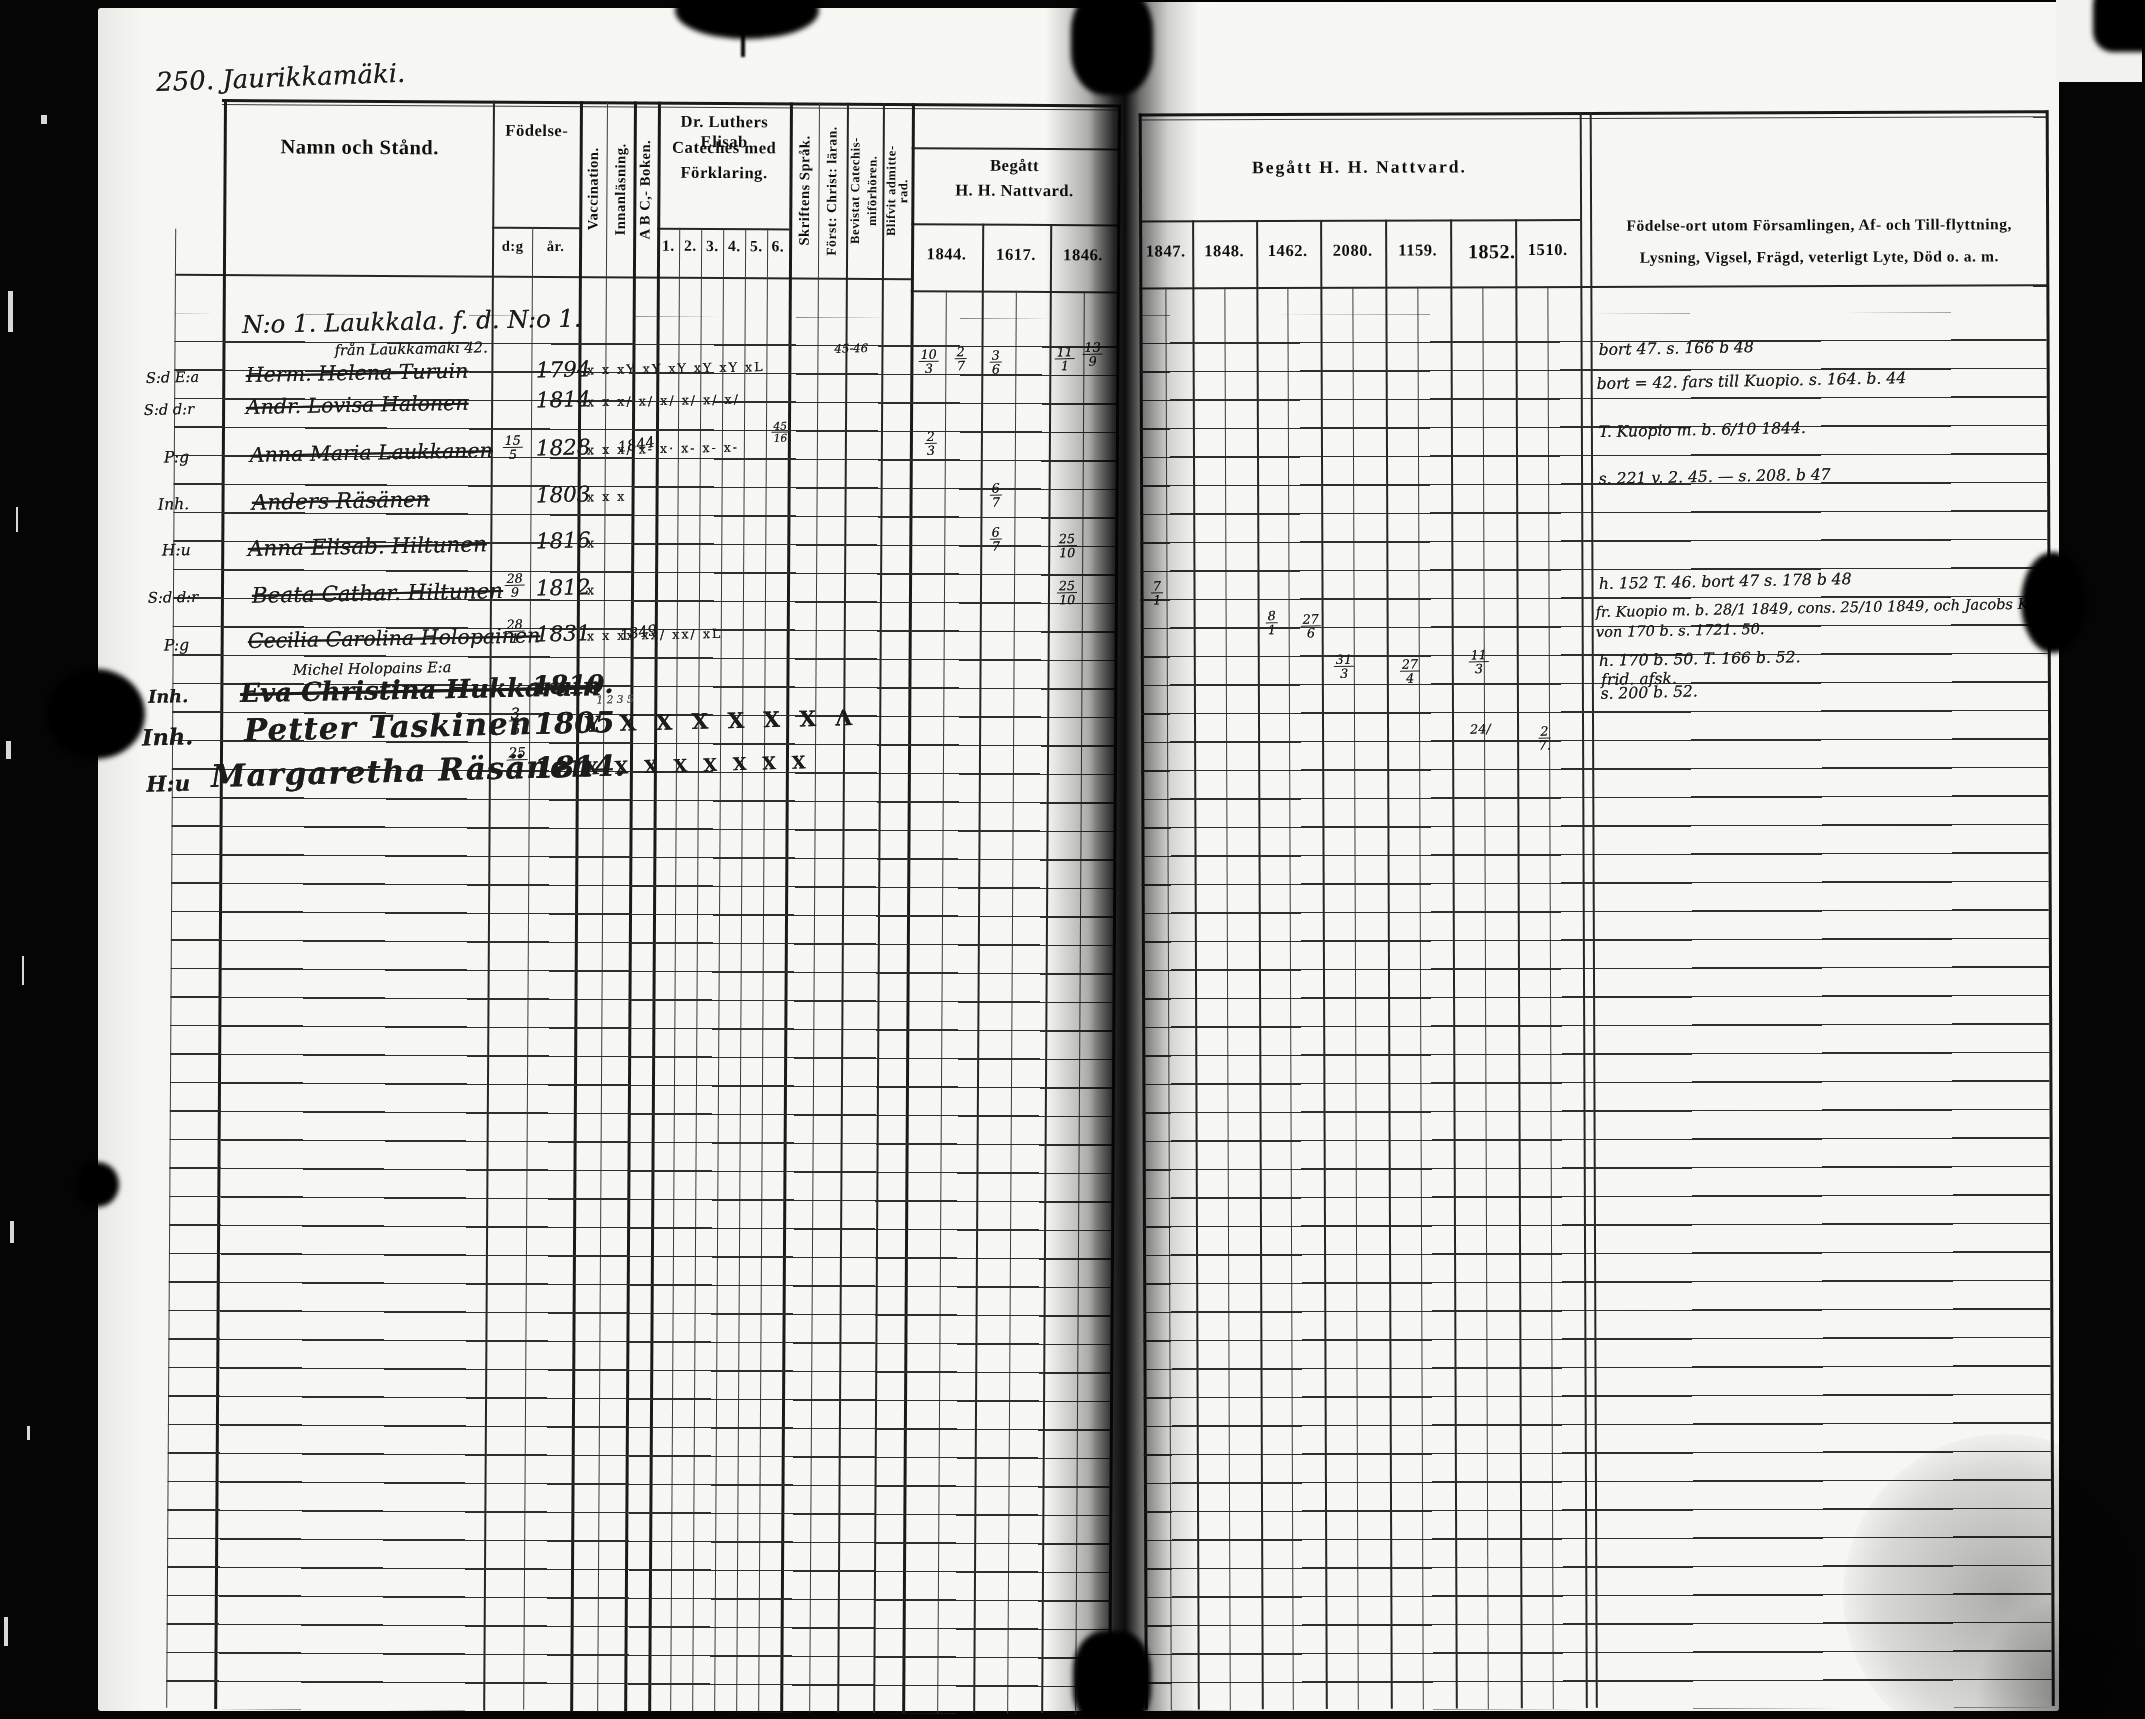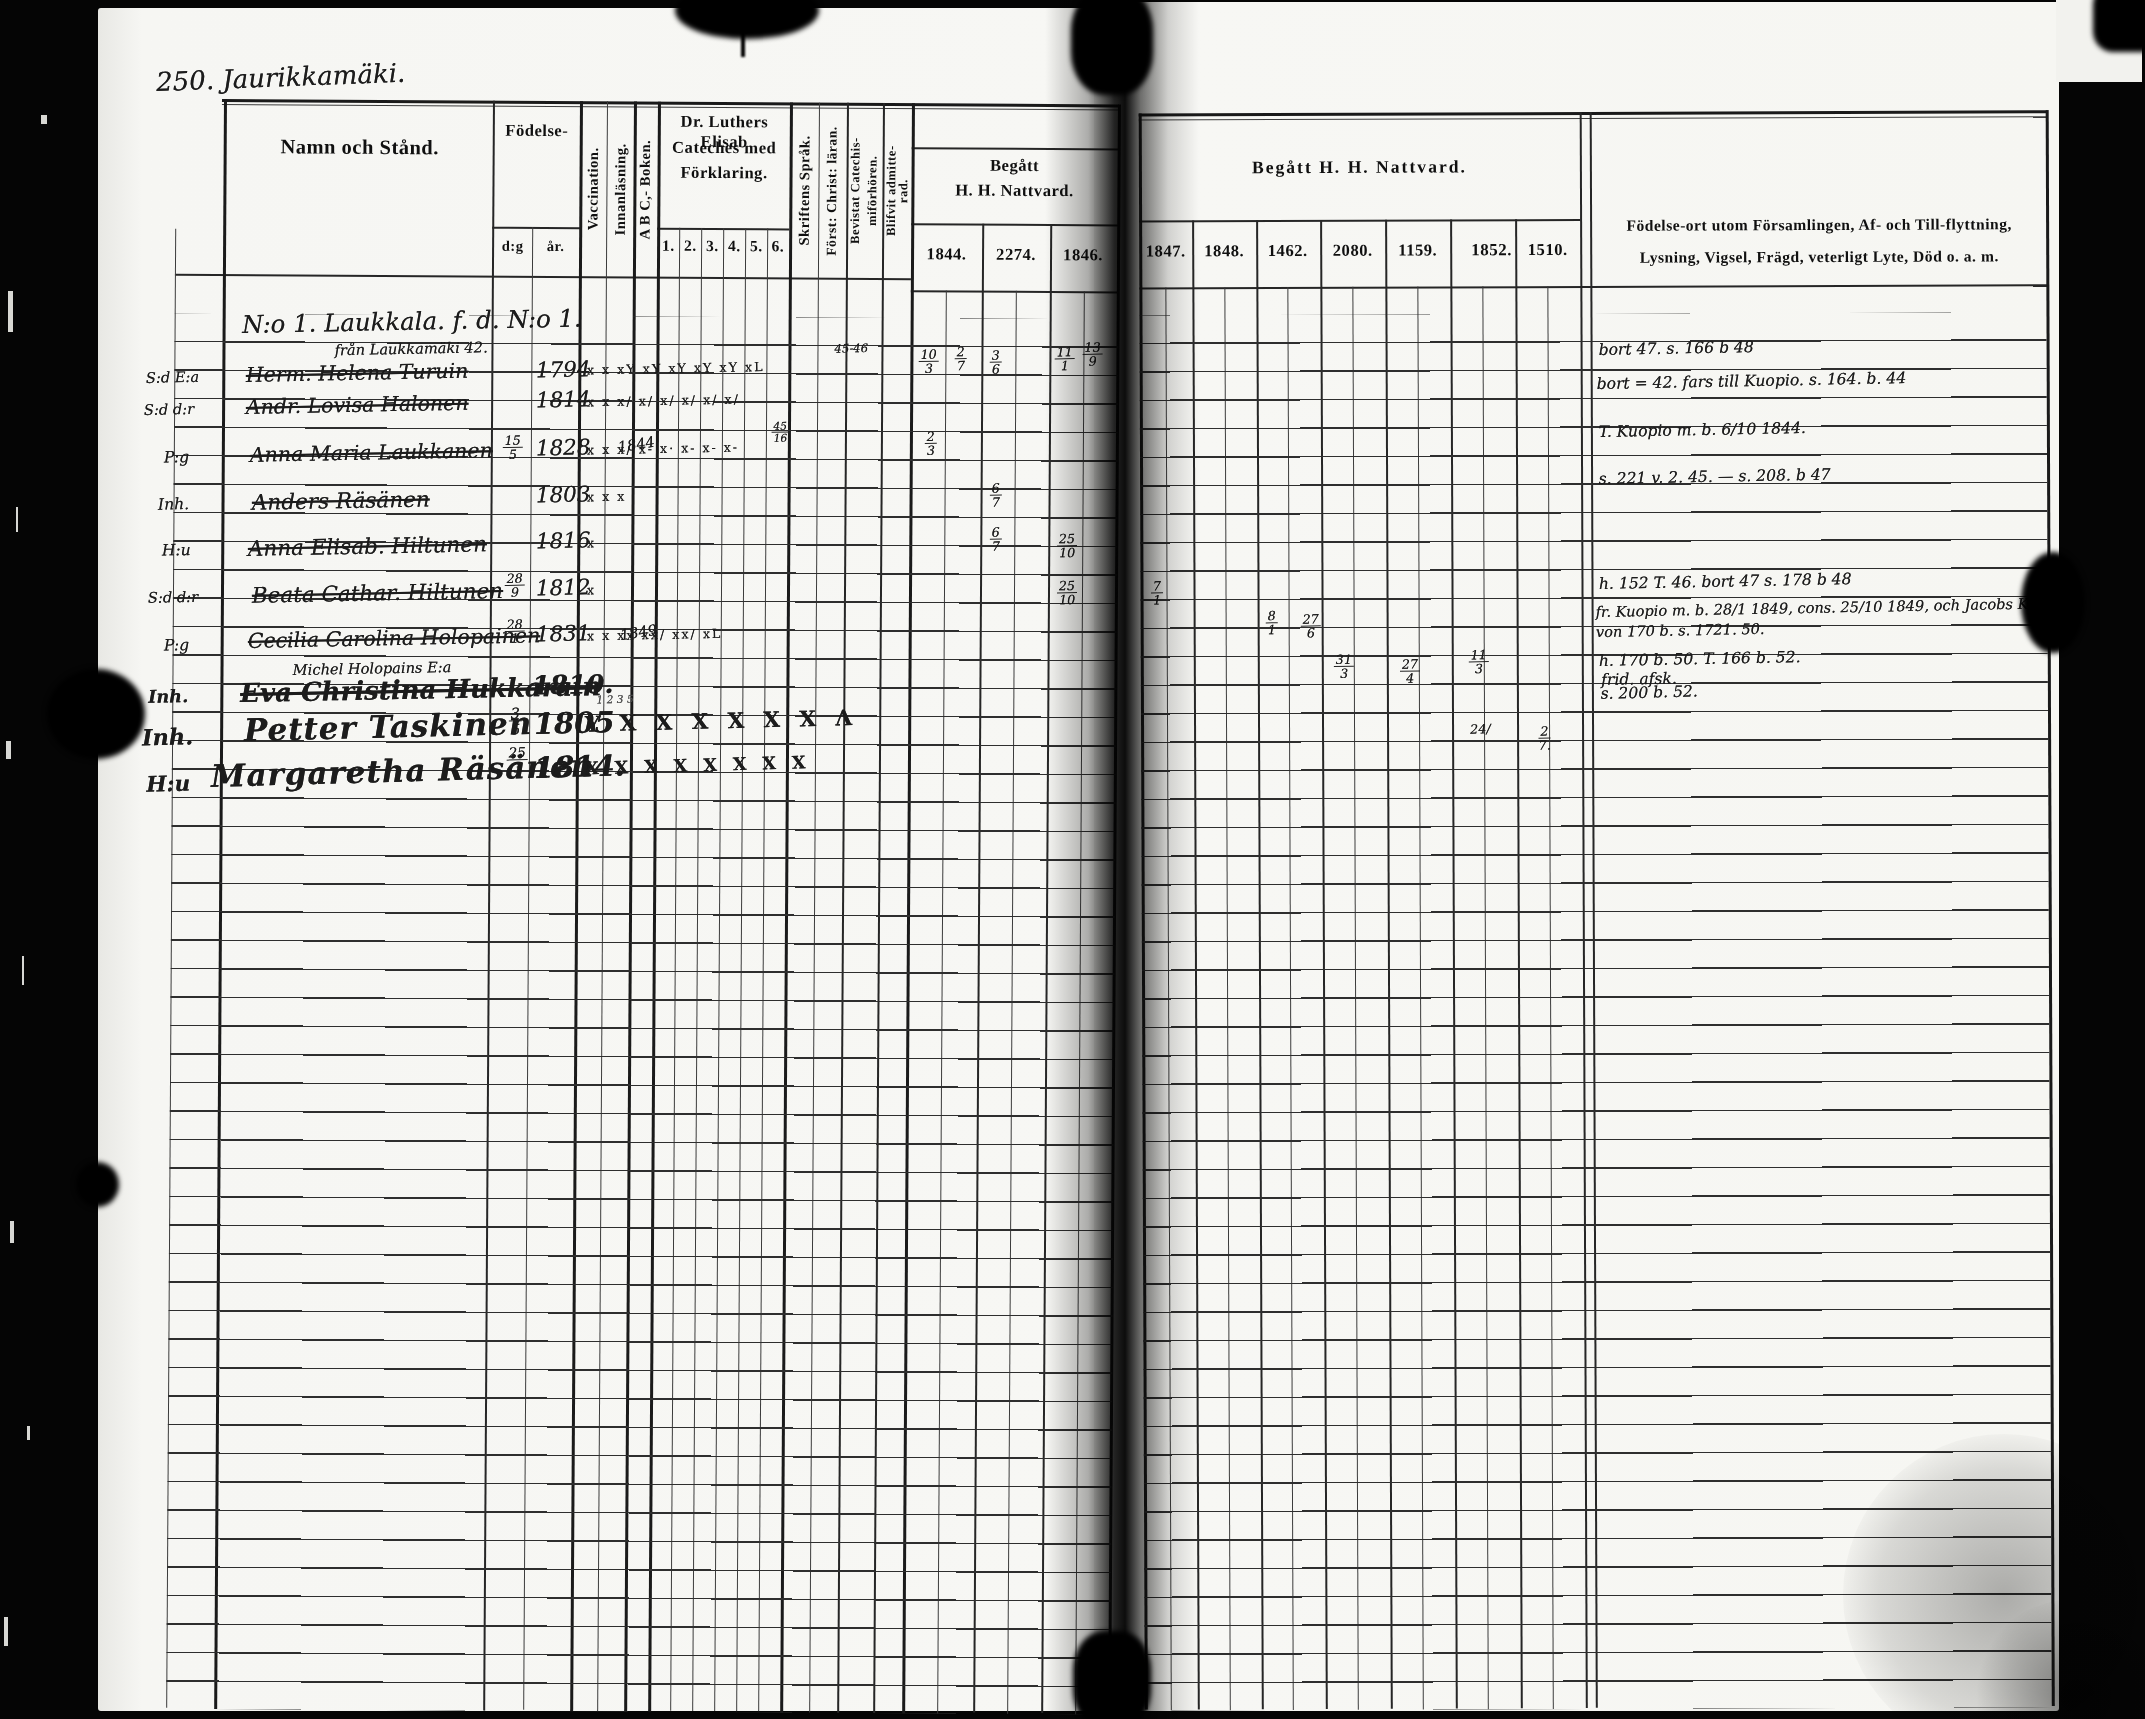--- a/index.html
+++ b/index.html
@@ -112,21 +112,21 @@
     <div class="pr" style="left:769px;top:234px;width:19.5px;font-size:15.6px;">6.</div>
     <div class="pr vert" style="left:794px;top:103px;width:22.4px;font-size:14.6px;">Skriftens Språk.</div>
     <div class="pr vert" style="left:822px;top:103px;width:21.5px;font-size:13.7px;">Först: Christ: läran.</div>
     <div class="pr vert" style="left:847px;top:103px;width:18.5px;font-size:12.7px;">Bevistat Catechis-</div>
     <div class="pr vert" style="left:865px;top:103px;width:16.6px;font-size:12.7px;">miförhören.</div>
     <div class="pr vert" style="left:885px;top:103px;width:14.6px;font-size:12.7px;">Blifvit admitte-</div>
     <div class="pr vert" style="left:898px;top:103px;width:12.7px;font-size:12.7px;">rad.</div>
     <div class="pr" style="left:912px;top:151px;width:206px;font-size:16.6px;">Begått</div>
     <div class="pr" style="left:912px;top:176px;width:206px;font-size:16.6px;">H. H. Nattvard.</div>
     <div class="pr" style="left:912px;top:240px;width:71px;font-size:16.6px;">1844.</div>
-    <div class="pr" style="left:983px;top:240px;width:68px;font-size:16.6px;">2274.</div>
+    <div class="pr" style="left:983px;top:240px;width:68px;font-size:16.6px;">1617.</div>
     <div class="pr" style="left:1051px;top:240px;width:66px;font-size:16.6px;">1846.</div>
   </div>
 
   <div class="tilt-right">
     <div class="hl th" style="left:1139px;top:112px;width:909px;"></div>
     <div class="hl tn" style="left:1139px;top:118px;width:909px;"></div>
     <div class="hl" style="left:1139px;top:219px;width:441px;"></div>
     <div class="hl" style="left:1139px;top:286px;width:909px;"></div>
 
     <div class="vl th" style="left:1139px;top:112px;height:1596px;"></div>
@@ -148,21 +148,21 @@
     <div class="vl th" style="left:2046px;top:112px;height:1596px;"></div>
 
     <div class="grid" style="left:1139px;top:314px;width:907px;height:1395px;"></div>
 
     <div class="pr" style="left:1139px;top:156px;width:441px;font-size:17.6px;letter-spacing:2px;">Begått H. H. Nattvard.</div>
     <div class="pr" style="left:1139px;top:240px;width:53px;font-size:16.6px;">1847.</div>
     <div class="pr" style="left:1192px;top:240px;width:64px;font-size:16.6px;">1848.</div>
     <div class="pr" style="left:1256px;top:240px;width:63px;font-size:16.6px;">1462.</div>
     <div class="pr" style="left:1320px;top:240px;width:65px;font-size:16.6px;">2080.</div>
     <div class="pr" style="left:1385px;top:240px;width:65px;font-size:16.6px;">1159.</div>
-    <div class="pr" style="left:1450px;top:240px;width:83px;font-size:17px;">1852.</div>
+    <div class="pr" style="left:1450px;top:240px;width:83px;font-size:20px;">1852.</div>
     <div class="pr" style="left:1515px;top:240px;width:65px;font-size:16.6px;">1510.</div>
     <div class="pr" style="left:1597px;top:217px;width:444px;font-size:15.6px;">Födelse-ort utom Församlingen, Af- och Till-flyttning,</div>
     <div class="pr" style="left:1597px;top:249px;width:444px;font-size:15.6px;">Lysning, Vigsel, Frägd, veterligt Lyte, Död o. a. m.</div>
   </div>
 
   <div class="row" style="top:304px;">
     <span class="hw" style="left:242px;top:5.9px;font-size:24.4px;">N:o 1. Laukkala. f. d. N:o 1.</span>
     <span class="hw" style="left:334px;top:39px;font-size:14.6px;">från Laukkamäki 42.</span>
   </div>
 

